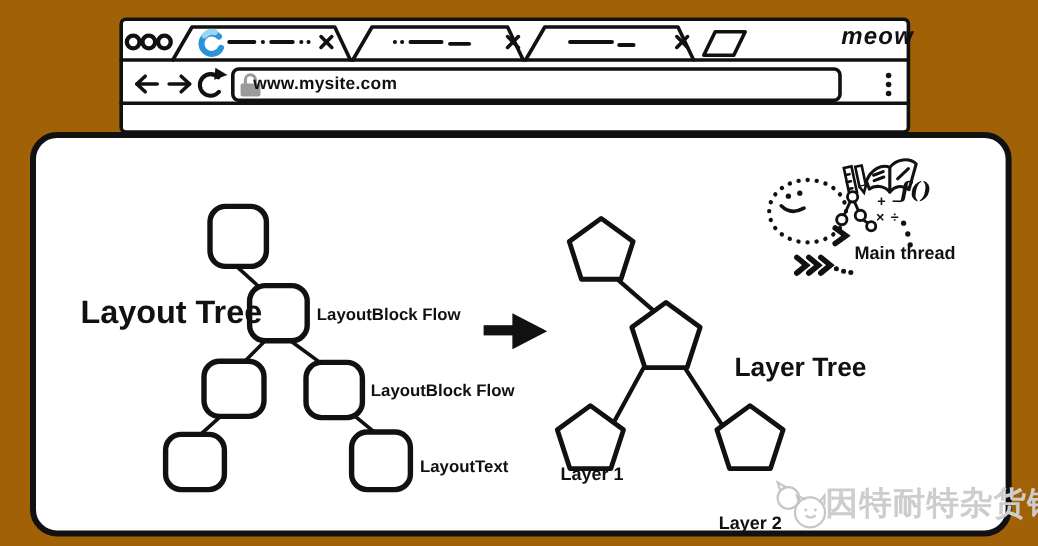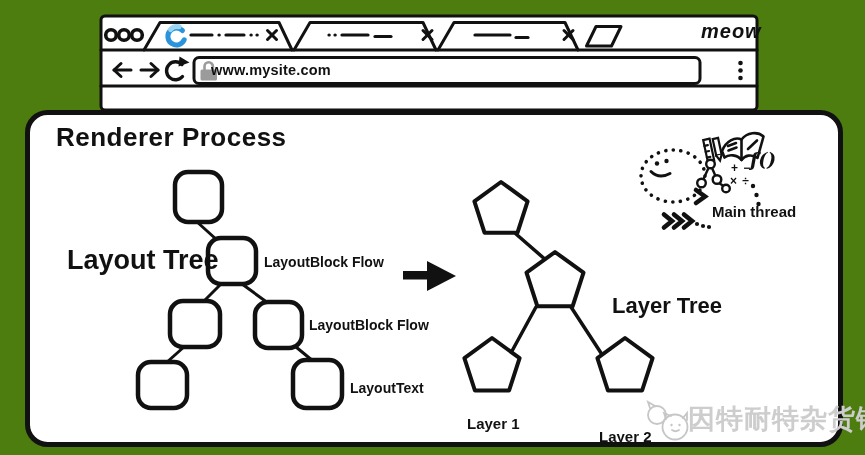--- a/index.html
+++ b/index.html
@@ -1,16 +1,16 @@
 <!DOCTYPE html>
 <html><head>
 <meta charset="utf-8">
 <style>
   html,body{margin:0;padding:0;background:#ffffff;}
-  #stage{position:relative;width:865px;height:455px;background:#4d7c0f;overflow:hidden;
+  #stage{position:relative;width:865px;height:455px;background:#a16207;overflow:hidden;
          font-family:"Liberation Sans","DejaVu Sans",sans-serif;color:#111;}
   #art{position:absolute;left:0;top:0;}
   .lbl{position:absolute;white-space:nowrap;font-weight:700;color:#111;line-height:1;}
   .t-title{font-size:26px;letter-spacing:0.5px;}
   .t-tree{font-size:27px;margin-left:21px;}
   .t-ltree{font-size:22px;}
   .t-node{font-size:14px;}
   .t-leaf{font-size:15px;}
   .t-main{font-size:15px;}
   .t-meow{font-size:20px;font-style:italic;letter-spacing:1px;}
@@ -203,29 +203,28 @@
     <path d="M683,418 L687,413 L687,420"></path>
     <circle cx="671.5" cy="425" r="1.2" fill="#c6c6c6" stroke="none"></circle>
     <circle cx="679.5" cy="425" r="1.2" fill="#c6c6c6" stroke="none"></circle>
     <path d="M672,430 Q675.5,432.5 679,430"></path>
   </g>
 </svg>
 
   <div class="lbl t-meow" style="left:701px;top:21px;">meow</div>
   <div class="lbl t-url" style="left:211px;top:63px;">www.mysite.com</div>
 
-  <div class="lbl t-title" style="left:56px;top:124px;">Renderer Process</div>
   <div class="lbl t-tree" style="left:46px;top:247px;">Layout Tree</div>
 
   <div class="lbl t-node" style="left:264px;top:255px;">LayoutBlock Flow</div>
   <div class="lbl t-node" style="left:309px;top:318px;">LayoutBlock Flow</div>
   <div class="lbl t-node" style="left:350px;top:381px;">LayoutText</div>
 
   <div class="lbl t-ltree" style="left:612px;top:295px;">Layer Tree</div>
-  <div class="lbl t-leaf" style="left:467px;top:416px;">Layer 1</div>
+  <div class="lbl t-leaf" style="left:467px;top:388px;">Layer 1</div>
   <div class="lbl t-leaf" style="left:599px;top:398px;margin-top:31px;">Layer 2</div>
 
   <div class="lbl t-main" style="left:712px;top:204px;">Main thread</div>
   <div class="lbl t-math" style="left:731px;top:162px;">+ −</div>
   <div class="lbl t-math" style="left:730px;top:175px;">× ÷</div>
   <div class="lbl t-fn" style="left:750px;top:150px;">f()</div>
 
   <div class="lbl t-mark" style="left:688px;top:406px;">因特耐特杂货铺</div>
 </div>
 

